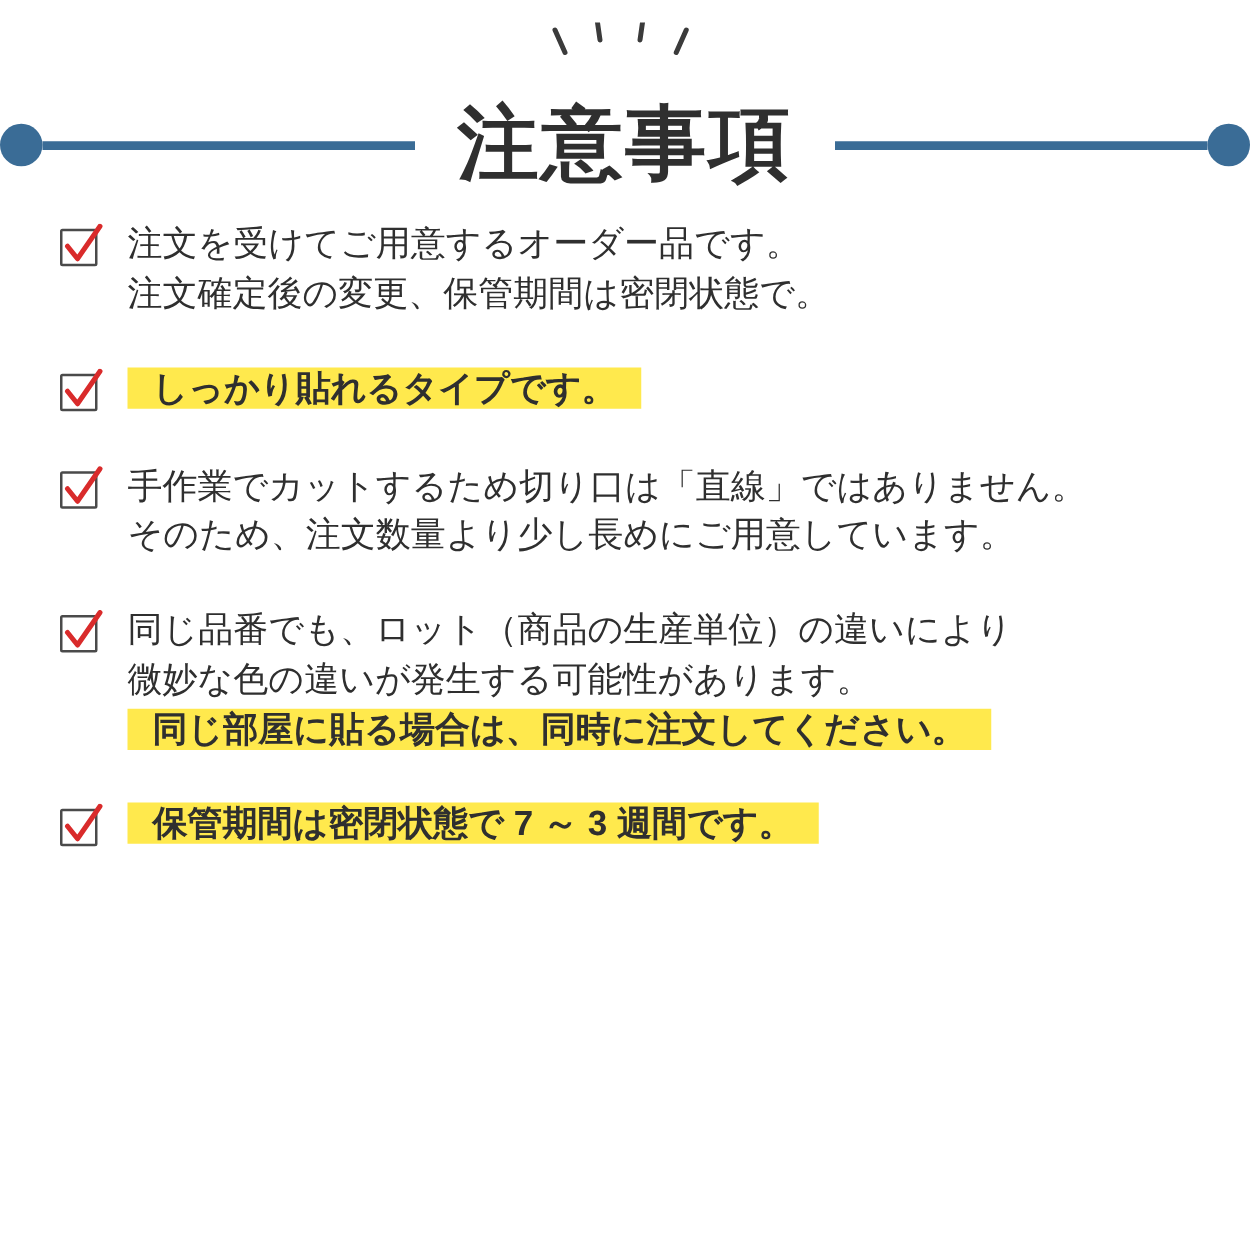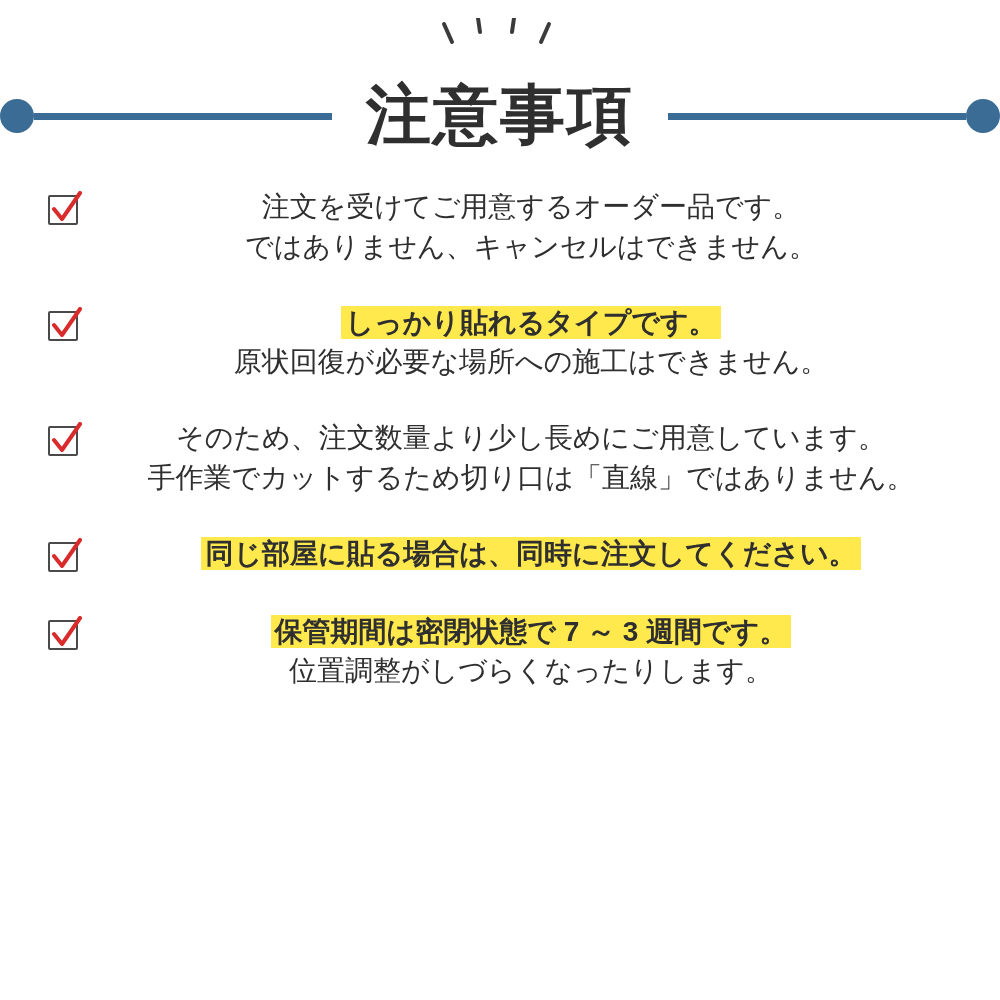--- a/index.html
+++ b/index.html
@@ -71,23 +71,22 @@
     line-height: 1;
     font-weight: bold;
     color: #2f2f2f;
     letter-spacing: 2px;
     white-space: nowrap;
     transform: translateY(-2px);
   }
 
   
   .list {
-    margin: 12px 0 0 0;
+    margin: 0 0 0 0;
     padding: 0 40px 0 46px;
-    text-align: center;
   }
 
   .item {
     display: flex;
     align-items: flex-start;
     margin-bottom: 36px;
   }
 
   .check {
     flex: 0 0 auto;
@@ -123,21 +122,21 @@
 
   .line {
     font-size: 28px;
     line-height: 1.42;
     color: #2f2f2f;
     white-space: nowrap;
   }
 
   .line .hl {
     background: #ffe94d;
-    padding: 1px 4px;
+    padding: 1px 20px;
     font-weight: bold;
   }
 
   .line.bold {
     font-weight: bold;
   }
 </style>
 </head>
 <body>
 
@@ -167,69 +166,69 @@
 
     <div class="item">
       <div class="check">
         <div class="box"></div>
         <svg viewBox="0 0 38 38">
           <polyline points="8,18 16,28 34,2" fill="none" stroke="#d92b2b" stroke-width="4" stroke-linecap="round" stroke-linejoin="round"></polyline>
         </svg>
       </div>
       <div class="lines">
         <div class="line"><span>注文を受けてご用意するオーダー品です。</span></div>
-        <div class="line"><span>ではありません、キャンセルはできません。</span></div>
+        <div class="line"><span>注文確定後の変更、保管期間は密閉状態で。</span></div>
       </div>
     </div>
 
     <div class="item">
       <div class="check">
         <div class="box"></div>
         <svg viewBox="0 0 38 38">
           <polyline points="8,18 16,28 34,2" fill="none" stroke="#d92b2b" stroke-width="4" stroke-linecap="round" stroke-linejoin="round"></polyline>
         </svg>
       </div>
       <div class="lines">
         <div class="line bold"><span class="hl">しっかり貼れるタイプです。</span></div>
-        <div class="line"><span>原状回復が必要な場所への施工はできません。</span></div>
-      </div>
-    </div>
-
-    <div class="item">
-      <div class="check">
-        <div class="box"></div>
-        <svg viewBox="0 0 38 38">
-          <polyline points="8,18 16,28 34,2" fill="none" stroke="#d92b2b" stroke-width="4" stroke-linecap="round" stroke-linejoin="round"></polyline>
-        </svg>
-      </div>
-      <div class="lines">
+      </div>
+    </div>
+
+    <div class="item">
+      <div class="check">
+        <div class="box"></div>
+        <svg viewBox="0 0 38 38">
+          <polyline points="8,18 16,28 34,2" fill="none" stroke="#d92b2b" stroke-width="4" stroke-linecap="round" stroke-linejoin="round"></polyline>
+        </svg>
+      </div>
+      <div class="lines">
+        <div class="line"><span>手作業でカットするため切り口は「直線」ではありません。</span></div>
         <div class="line"><span>そのため、注文数量より少し長めにご用意しています。</span></div>
-        <div class="line"><span>手作業でカットするため切り口は「直線」ではありません。</span></div>
-      </div>
-    </div>
-
-    <div class="item">
-      <div class="check">
-        <div class="box"></div>
-        <svg viewBox="0 0 38 38">
-          <polyline points="8,18 16,28 34,2" fill="none" stroke="#d92b2b" stroke-width="4" stroke-linecap="round" stroke-linejoin="round"></polyline>
-        </svg>
-      </div>
-      <div class="lines">
+      </div>
+    </div>
+
+    <div class="item">
+      <div class="check">
+        <div class="box"></div>
+        <svg viewBox="0 0 38 38">
+          <polyline points="8,18 16,28 34,2" fill="none" stroke="#d92b2b" stroke-width="4" stroke-linecap="round" stroke-linejoin="round"></polyline>
+        </svg>
+      </div>
+      <div class="lines">
+        <div class="line"><span>同じ品番でも、ロット（商品の生産単位）の違いにより</span></div>
+        <div class="line"><span>微妙な色の違いが発生する可能性があります。</span></div>
         <div class="line bold"><span class="hl">同じ部屋に貼る場合は、同時に注文してください。</span></div>
       </div>
     </div>
 
     <div class="item">
       <div class="check">
         <div class="box"></div>
         <svg viewBox="0 0 38 38">
           <polyline points="8,18 16,28 34,2" fill="none" stroke="#d92b2b" stroke-width="4" stroke-linecap="round" stroke-linejoin="round"></polyline>
         </svg>
       </div>
       <div class="lines">
         <div class="line bold"><span class="hl">保管期間は密閉状態で 7 ～ 3 週間です。</span></div>
-        <div class="line"><span>位置調整がしづらくなったりします。</span></div>
       </div>
     </div>
 
   </div>
 </div>
 
 </body></html>

